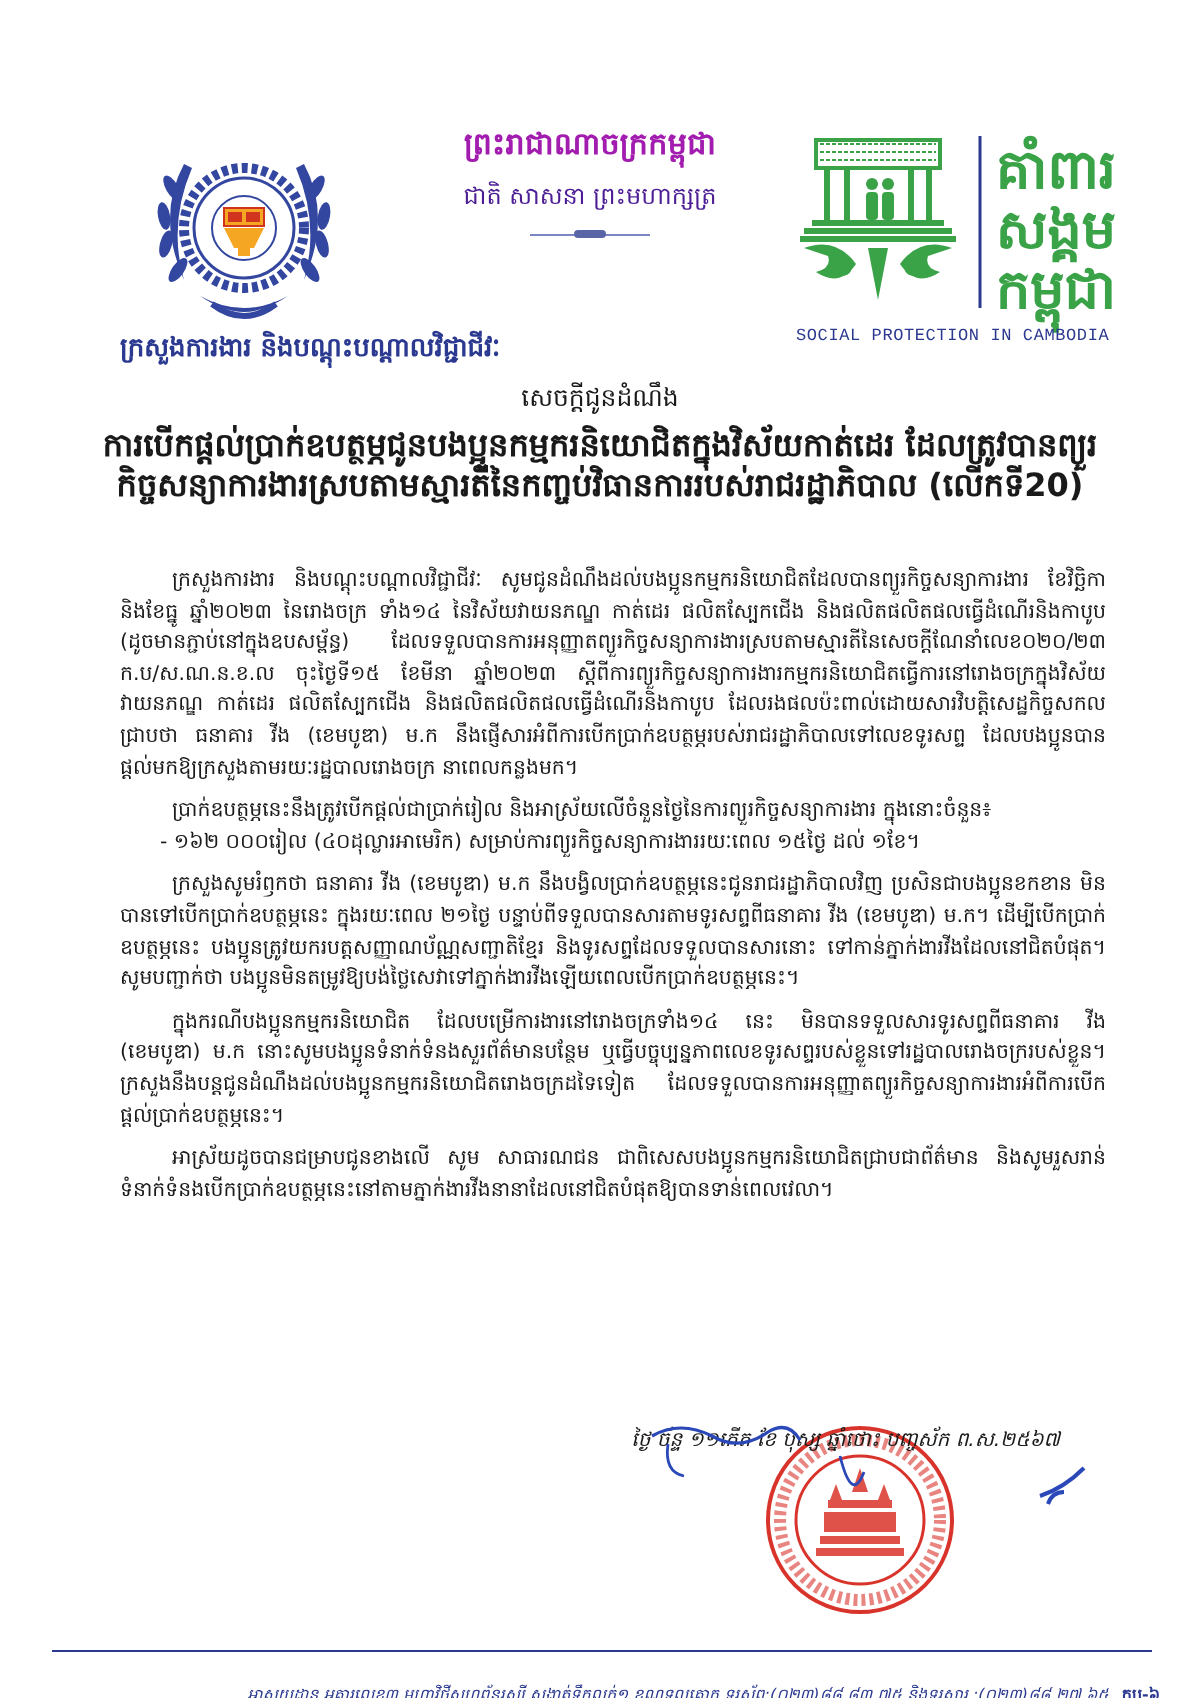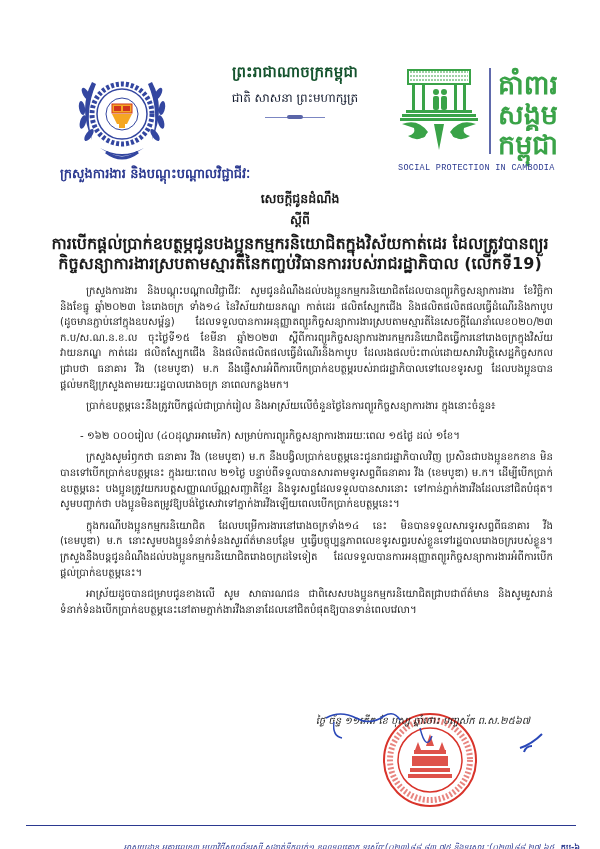--- a/index.html
+++ b/index.html
@@ -3,35 +3,35 @@
 <meta charset="utf-8">
 <style>
   * { box-sizing: border-box; margin: 0; padding: 0; }
   html, body { width: 600px; height: 849px; background: #ffffff; overflow: hidden; }
   body { position: relative; font-family: "DejaVu Sans", sans-serif; color: #1a1a1a; }
 
   .page { position: absolute; left: 0; top: 0; width: 600px; height: 849px; background: #fff; }
 
   
   .kingdom { position: absolute; left: 205px; top: 62px; width: 180px; text-align: center; }
-  .kingdom .k1 { font-size: 15px; font-weight: bold; color: #14532d; letter-spacing: 0.2px; }
-  .kingdom .k2 { font-size: 12px; color: #0f172a; margin-top: 6px; }
+  .kingdom .k1 { font-size: 15px; font-weight: bold; color: #a21caf; letter-spacing: 0.2px; }
+  .kingdom .k2 { font-size: 12px; color: #4c1d95; margin-top: 6px; }
   .kingdom .orn { margin: 6px auto 0; width: 60px; height: 6px; position: relative; }
   .kingdom .orn::before { content: ""; position: absolute; left: 0; right: 0; top: 3px; border-top: 1px solid #7b86c2; }
   .kingdom .orn::after { content: ""; position: absolute; left: 22px; width: 16px; top: 1px; height: 4px; background: #5a65a8; border-radius: 2px; }
 
   .ministry-logo { position: absolute; left: 72px; top: 60px; width: 100px; height: 112px; }
   .ministry-name { position: absolute; left: 60px; top: 165px; font-size: 13px; font-weight: bold; color: #2b3990; }
 
   .sp-logo { position: absolute; left: 398px; top: 62px; width: 190px; height: 112px; }
   .sp-caption { position: absolute; left: 398px; top: 163px; width: 190px; font-size: 8.5px; color: #2b3990; letter-spacing: 0.3px; font-family: Liberation Mono, monospace; }
 
   
   .title-block { position: absolute; left: 40px; top: 191px; width: 520px; text-align: center; }
-  .title-block .t1 { font-size: 12.5px; font-weight: bold; }
+  .title-block .t1 { font-size: 12.5px; font-weight: normal; }
   .title-block .t2 { font-size: 12.5px; font-weight: bold; margin-top: 3px; }
   .title-block .t3 { font-size: 16px; font-weight: bold; margin-top: 4px; line-height: 20px; }
 
   
   .body-text { position: absolute; left: 60px; top: 283px; width: 493px; font-size: 10.2px; line-height: 15.6px; text-align: justify; }
   .para { text-indent: 26px; margin-bottom: 6px; }
   .bullet { padding-left: 20px; text-indent: 0; }
 
   
   .date-block { position: absolute; left: 290px; top: 712px; width: 240px; text-align: right; font-size: 10px; font-style: italic; line-height: 18px; }
@@ -115,28 +115,27 @@
     <line x1="92" y1="6" x2="92" y2="92" stroke="#2b3990" stroke-width="1.5"></line>
 
     <text x="100" y="32" font-family="DejaVu Sans, sans-serif" font-size="27" font-weight="bold" fill="#3aa348">គាំពារ</text>
     <text x="100" y="62" font-family="DejaVu Sans, sans-serif" font-size="27" font-weight="bold" fill="#3aa348">សង្គម</text>
     <text x="100" y="92" font-family="DejaVu Sans, sans-serif" font-size="27" font-weight="bold" fill="#3aa348">កម្ពុជា</text>
   </svg>
   <div class="sp-caption">SOCIAL PROTECTION IN CAMBODIA</div>
 
   <div class="title-block">
     <div class="t1">សេចក្តីជូនដំណឹង</div>
-    <div class="t2">ស្តីពី</div>
     <div class="t3">ការបើកផ្តល់ប្រាក់ឧបត្ថម្ភជូនបងប្អូនកម្មករនិយោជិតក្នុងវិស័យកាត់ដេរ ដែលត្រូវបានព្យួរ</div>
-    <div class="t3" style="margin-top:0">កិច្ចសន្យាការងារស្របតាមស្មារតីនៃកញ្ចប់វិធានការរបស់រាជរដ្ឋាភិបាល (លើកទី19)</div>
+    <div class="t3" style="margin-top:0">កិច្ចសន្យាការងារស្របតាមស្មារតីនៃកញ្ចប់វិធានការរបស់រាជរដ្ឋាភិបាល (លើកទី20)</div>
   </div>
 
   <div class="body-text">
     <p class="para">ក្រសួងការងារ និងបណ្តុះបណ្តាលវិជ្ជាជីវៈ សូមជូនដំណឹងដល់បងប្អូនកម្មករនិយោជិតដែលបានព្យួរកិច្ចសន្យាការងារ ខែវិច្ឆិកា និងខែធ្នូ ឆ្នាំ២០២៣ នៃរោងចក្រ ទាំង១៤ នៃវិស័យវាយនភណ្ឌ កាត់ដេរ ផលិតស្បែកជើង និងផលិតផលិតផលធ្វើដំណើរនិងកាបូប (ដូចមានភ្ជាប់នៅក្នុងឧបសម្ព័ន្ធ) ដែលទទួលបានការអនុញ្ញាតព្យួរកិច្ចសន្យាការងារស្របតាមស្មារតីនៃសេចក្តីណែនាំលេខ០២០/២៣ ក.ប/ស.ណ.ន.ខ.ល ចុះថ្ងៃទី១៥ ខែមីនា ឆ្នាំ២០២៣ ស្តីពីការព្យួរកិច្ចសន្យាការងារកម្មករនិយោជិតធ្វើការនៅរោងចក្រក្នុងវិស័យវាយនភណ្ឌ កាត់ដេរ ផលិតស្បែកជើង និងផលិតផលិតផលធ្វើដំណើរនិងកាបូប ដែលរងផលប៉ះពាល់ដោយសារវិបត្តិសេដ្ឋកិច្ចសកល ជ្រាបថា ធនាគារ វីង (ខេមបូឌា) ម.ក នឹងផ្ញើសារអំពីការបើកប្រាក់ឧបត្ថម្ភរបស់រាជរដ្ឋាភិបាលទៅលេខទូរសព្ទ ដែលបងប្អូនបានផ្តល់មកឱ្យក្រសួងតាមរយៈរដ្ឋបាលរោងចក្រ នាពេលកន្លងមក។</p>
-    <p class="para" style="margin-bottom:14px">ប្រាក់ឧបត្ថម្ភនេះនឹងត្រូវបើកផ្តល់ជាប្រាក់រៀល និងអាស្រ័យលើចំនួនថ្ងៃនៃការព្យួរកិច្ចសន្យាការងារ ក្នុងនោះចំនួន៖</p>
+    <p class="para" style="margin-bottom:0">ប្រាក់ឧបត្ថម្ភនេះនឹងត្រូវបើកផ្តល់ជាប្រាក់រៀល និងអាស្រ័យលើចំនួនថ្ងៃនៃការព្យួរកិច្ចសន្យាការងារ ក្នុងនោះចំនួន៖</p>
     <p class="bullet" style="margin-bottom:6px">- ១៦២ ០០០រៀល (៤០ដុល្លារអាមេរិក) សម្រាប់ការព្យួរកិច្ចសន្យាការងាររយៈពេល ១៥ថ្ងៃ ដល់ ១ខែ។</p>
     <p class="para">ក្រសួងសូមរំឭកថា ធនាគារ វីង (ខេមបូឌា) ម.ក នឹងបង្វិលប្រាក់ឧបត្ថម្ភនេះជូនរាជរដ្ឋាភិបាលវិញ ប្រសិនជាបងប្អូនខកខាន មិនបានទៅបើកប្រាក់ឧបត្ថម្ភនេះ ក្នុងរយៈពេល ២១ថ្ងៃ បន្ទាប់ពីទទួលបានសារតាមទូរសព្ទពីធនាគារ វីង (ខេមបូឌា) ម.ក។ ដើម្បីបើកប្រាក់ឧបត្ថម្ភនេះ បងប្អូនត្រូវយករបត្តសញ្ញាណប័ណ្ណសញ្ជាតិខ្មែរ និងទូរសព្ទដែលទទួលបានសារនោះ ទៅកាន់ភ្នាក់ងារវីងដែលនៅជិតបំផុត។ សូមបញ្ជាក់ថា បងប្អូនមិនតម្រូវឱ្យបង់ថ្លៃសេវាទៅភ្នាក់ងារវីងឡើយពេលបើកប្រាក់ឧបត្ថម្ភនេះ។</p>
     <p class="para">ក្នុងករណីបងប្អូនកម្មករនិយោជិត ដែលបម្រើការងារនៅរោងចក្រទាំង១៤ នេះ មិនបានទទួលសារទូរសព្ទពីធនាគារ វីង (ខេមបូឌា) ម.ក នោះសូមបងប្អូនទំនាក់ទំនងសួរព័ត៌មានបន្ថែម ឬធ្វើបច្ចុប្បន្នភាពលេខទូរសព្ទរបស់ខ្លួនទៅរដ្ឋបាលរោងចក្ររបស់ខ្លួន។ ក្រសួងនឹងបន្តជូនដំណឹងដល់បងប្អូនកម្មករនិយោជិតរោងចក្រដទៃទៀត ដែលទទួលបានការអនុញ្ញាតព្យួរកិច្ចសន្យាការងារអំពីការបើកផ្តល់ប្រាក់ឧបត្ថម្ភនេះ។</p>
     <p class="para">អាស្រ័យដូចបានជម្រាបជូនខាងលើ សូម សាធារណជន ជាពិសេសបងប្អូនកម្មករនិយោជិតជ្រាបជាព័ត៌មាន និងសូមរួសរាន់ទំនាក់ទំនងបើកប្រាក់ឧបត្ថម្ភនេះនៅតាមភ្នាក់ងារវីងនានាដែលនៅជិតបំផុតឱ្យបានទាន់ពេលវេលា។</p>
   </div>
 
   <svg class="seal" viewBox="0 0 100 125">
     <circle cx="50" cy="62" r="46" fill="none" stroke="#d9342b" stroke-width="2"></circle>
     <circle cx="50" cy="62" r="32" fill="none" stroke="#d9342b" stroke-width="1.5"></circle>
     <circle cx="50" cy="62" r="40" fill="none" stroke="#d9342b" stroke-width="6" stroke-dasharray="2 2" opacity="0.6"></circle>

